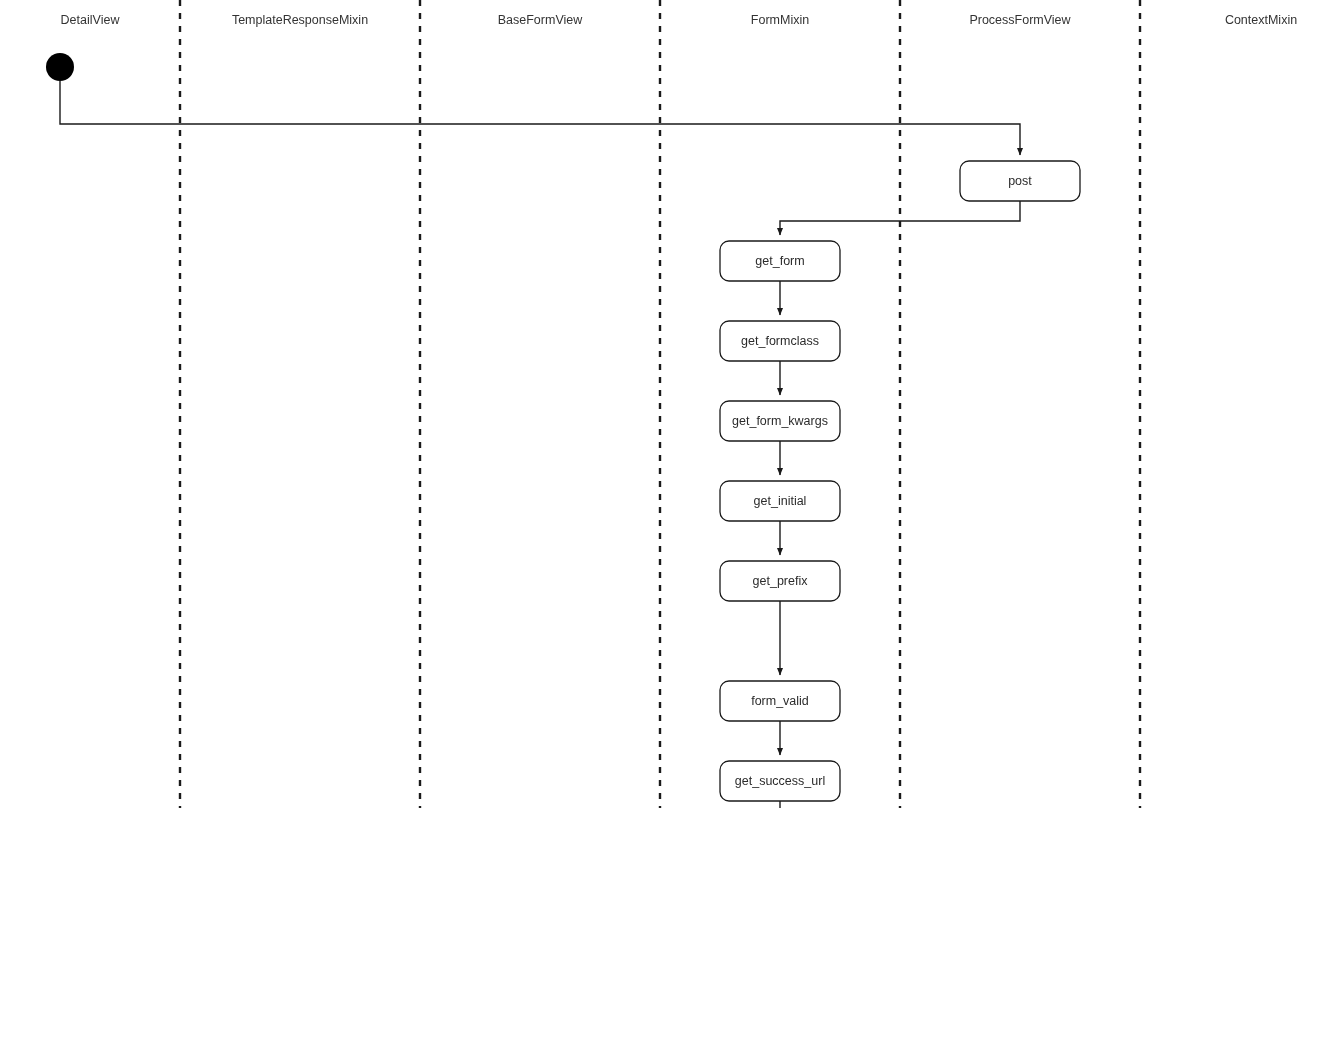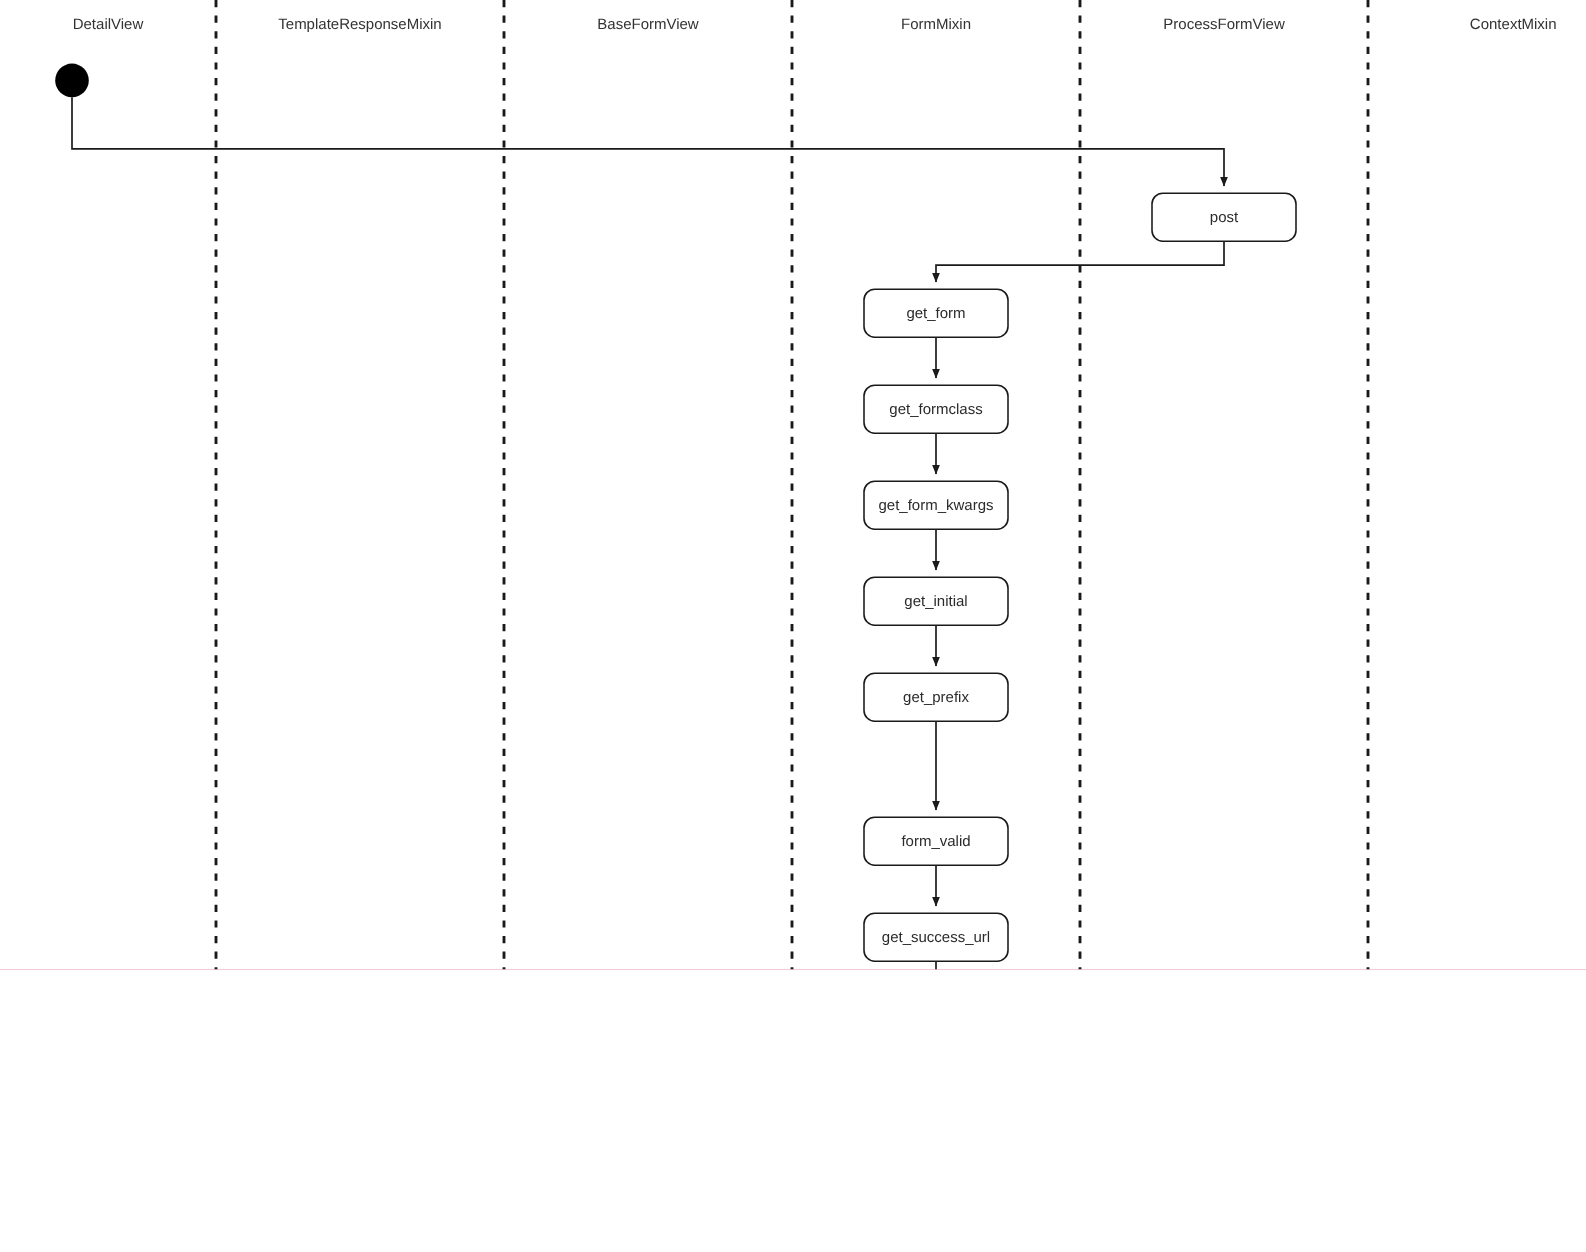--- a/index.html
+++ b/index.html
@@ -4,21 +4,21 @@
 <style>
   html, body {
     margin: 0;
     padding: 0;
     background: #ffffff;
   }
   #canvas {
     position: relative;
     width: 1322px;
     height: 808px;
-    background: #be185d;
+    background: #a21caf;
     font-family: "Liberation Sans", sans-serif;
     overflow: hidden;
   }
   #diagram-svg {
     position: absolute;
     top: 0;
     left: 0;
     width: 1322px;
     height: 1043px;
   }

